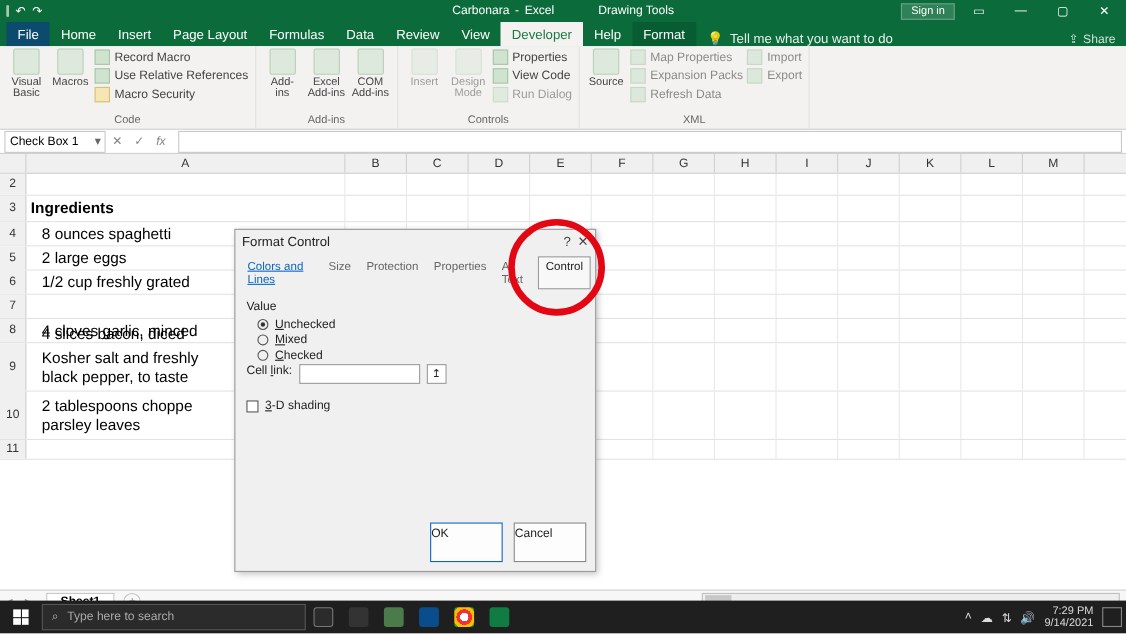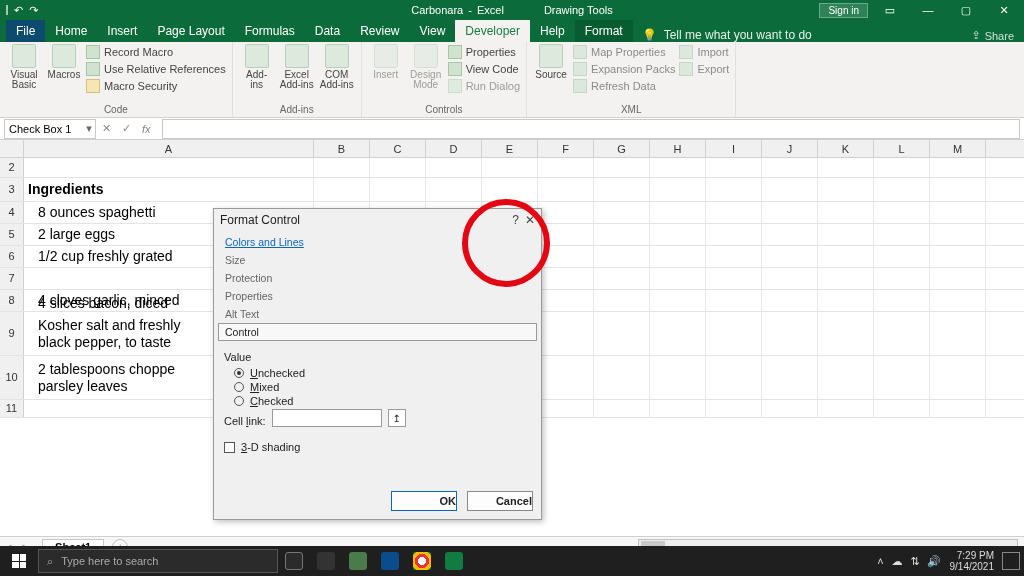--- a/index.html
+++ b/index.html
@@ -70,36 +70,36 @@
   .statusbar .right { display:flex; align-items:center; gap:6px; }
   .zoom { display:flex; align-items:center; gap:4px; }
   .zoom .track { width:70px; height:4px; background:#ccc; position:relative; }
   .zoom .track::after { content:''; position:absolute; left:48px; top:-3px; width:3px; height:10px; background:#666; }
   .viewbtn { width:18px; height:16px; border:1px solid #c8c8c8; background:#fff;}
 
   
   .dialog { position: absolute; left: 213px; top: 208px; width: 329px; height: 312px; background: #f0f0f0; border: 1px solid #9a9a9a; box-shadow: 2px 2px 6px rgba(0,0,0,.25); font-size: 11px; color: #222; z-index:5;}
   .dialog .dtitle { padding: 4px 6px; font-size: 12px; display:flex; justify-content:space-between; align-items:center; }
   .dialog .dtitle .rbtns { display:flex; gap:6px; color:#444; font-size:12px;}
-  .dialog .dtabs { display:flex; padding: 2px 4px 0; gap:0;flex-direction:column; }
+  .dialog .dtabs { display:flex; padding: 2px 4px 0; gap:0; }
   .dialog .dtab { padding: 2px 6px; border:1px solid transparent; color:#666; font-size:10.5px;}
   .dialog .dtab.link { color:#0a66c2; text-decoration: underline; }
   .dialog .dtab.active { border:1px solid #9a9a9a; background:#f8f8f8; color:#222; }
   .dialog .dbody { padding: 6px 10px; }
   .dialog .dbody .lbl { margin: 4px 0; }
   .dialog .opt { display:flex; align-items:center; gap:6px; margin: 2px 0 2px 10px; }
   .dialog .opt .radio { width:10px; height:10px; border:1px solid #555; border-radius:50%; display:flex; align-items:center; justify-content:center;}
   .dialog .opt .radio.sel::after { content:''; width:4px; height:4px; background:#333; border-radius:50%; }
-  .dialog .celllink { display:flex; align-items:flex-end; gap:6px; margin-top:0; }
+  .dialog .celllink { display:flex; align-items:flex-start; gap:6px; margin-top:0; }
   .dialog .celllink .inp { width:110px; height:18px; background:#fff; border:1px solid #9a9a9a; }
   .dialog .celllink .pick { width:18px; height:18px; border:1px solid #9a9a9a; background:#fff; display:flex; align-items:center; justify-content:center; font-size:10px;}
   .dialog .check3d { display:flex; align-items:center; gap:6px; margin-top:14px; }
   .dialog .check3d .box { width:11px; height:11px; border:1px solid #555; background:#fff;}
   .dialog .dbtns { position:absolute; right:8px; bottom:8px; display:flex; gap:10px; }
-  .dialog .dbtns .btn { width:66px; height:20px; border:1px solid #888; background:#fdfdfd; text-align:right; line-height:18px;font-weight:bold; }
+  .dialog .dbtns .btn { width:66px; height:36px; border:1px solid #888; background:#fdfdfd; text-align:left; line-height:18px; }
   .dialog .dbtns .btn.ok { border-color:#0a66c2; }
 
   
   .redcircle { position:absolute; left:462px; top:199px; width:88px; height:88px; border:6px solid #e30613; border-radius:50%; z-index:10; pointer-events:none; }
 
   
   .taskbar { position:absolute; left:0; right:0; bottom:0; height:30px; background:#1f1f1f; display:flex; align-items:center; color:#ddd; font-size:11px; z-index:20;}
   .taskbar .start { width:38px; display:flex; align-items:center; justify-content:center;}
   .winlogo { width:14px; height:14px; display:grid; grid-template-columns:1fr 1fr; grid-template-rows:1fr 1fr; gap:1px;}
   .winlogo span { background:#fff; }

